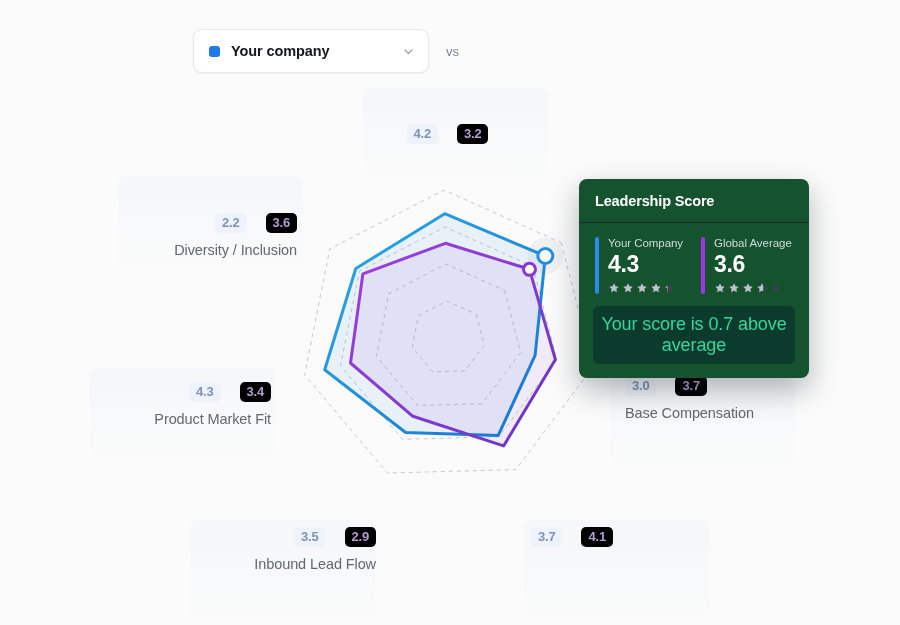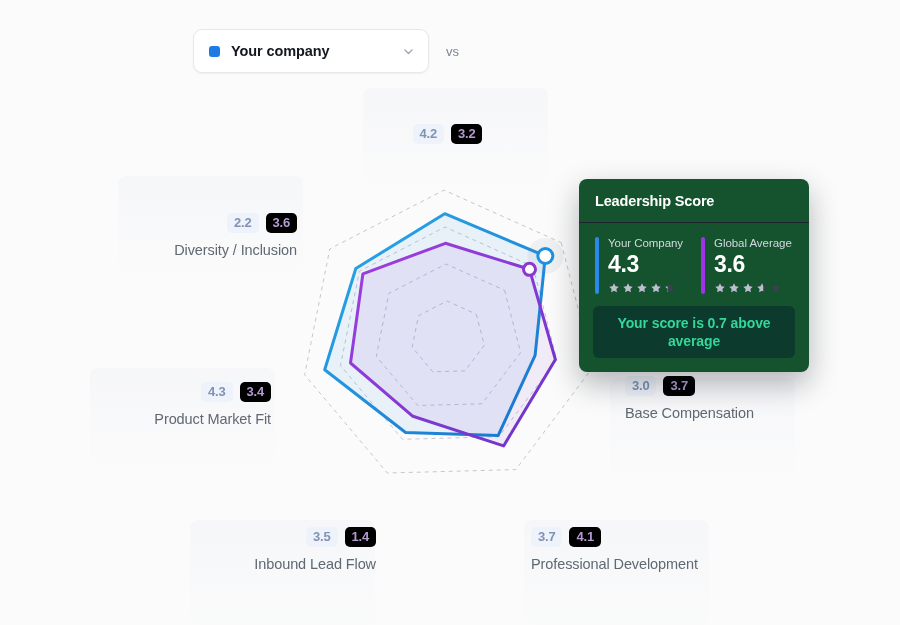--- a/index.html
+++ b/index.html
@@ -96,21 +96,21 @@
   }
   .axis-group {
     position: absolute;
     display: flex;
     flex-direction: column;
     gap: 9px;
   }
   .axis-group.align-right { align-items: flex-end; }
   .axis-group.align-left  { align-items: flex-start; }
   .axis-group.align-center{ align-items: center; }
-  .badges { display: flex; gap: 7px; justify-content: center; }
+  .badges { display: flex; gap: 19px; justify-content: center; }
   .badge {
     font-size: 13px;
     font-weight: 700;
     border-radius: 5px;
     padding: 3px 7px;
     line-height: 1.05;
     letter-spacing: -.2px;
   }
   .badge.mine   { color: #7f93b5; background: #eef2fa; }
   .badge.global { color: #b49bd0; background: #000000; }
@@ -179,22 +179,22 @@
   .stars { display: flex; gap: 2px; margin-top: 4px; }
   .stars svg { display: block; }
   #score-delta-badge {
     margin: 12px 14px 14px;
     background: #0c3a2c;
     border-radius: 6px;
     text-align: center;
     padding: 8px 6px;
   }
   #score-delta-text {
-    font-size: 14px;
-    font-weight: 700;
+    font-size: 18px;
+    font-weight: 400;
     color: #34d79a;
     letter-spacing: -.1px;
   }
 </style>
 </head>
 <body>
 
 <div id="control-bar">
 
   <div class="select-shell" id="select-your-company">
@@ -237,31 +237,30 @@
   <div class="badges">
     <span class="badge mine">4.3</span>
     <span class="badge global">3.4</span>
   </div>
   <div class="axis-name">Product Market Fit</div>
 </div>
 
 <div class="axis-group align-right" style="left:208px;top:527px;width:168px;">
   <div class="badges">
     <span class="badge mine">3.5</span>
-    <span class="badge global">1.4</span>
+    <span class="badge global">2.9</span>
   </div>
   <div class="axis-name">Inbound Lead Flow</div>
 </div>
 
 <div class="axis-group align-left" style="left:531px;top:527px;width:190px;">
   <div class="badges">
     <span class="badge mine">3.7</span>
     <span class="badge global">4.1</span>
   </div>
-  <div class="axis-name">Professional Development</div>
 </div>
 
 <div class="axis-group align-left" style="left:625px;top:376px;width:180px;">
   <div class="badges">
     <span class="badge mine">3.0</span>
     <span class="badge global">3.7</span>
   </div>
   <div class="axis-name">Base Compensation</div>
 </div>
 

